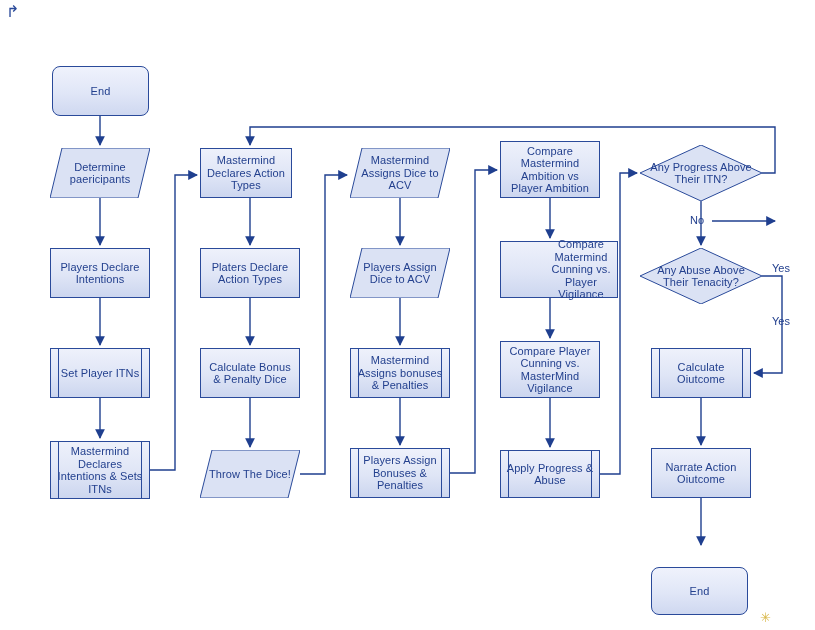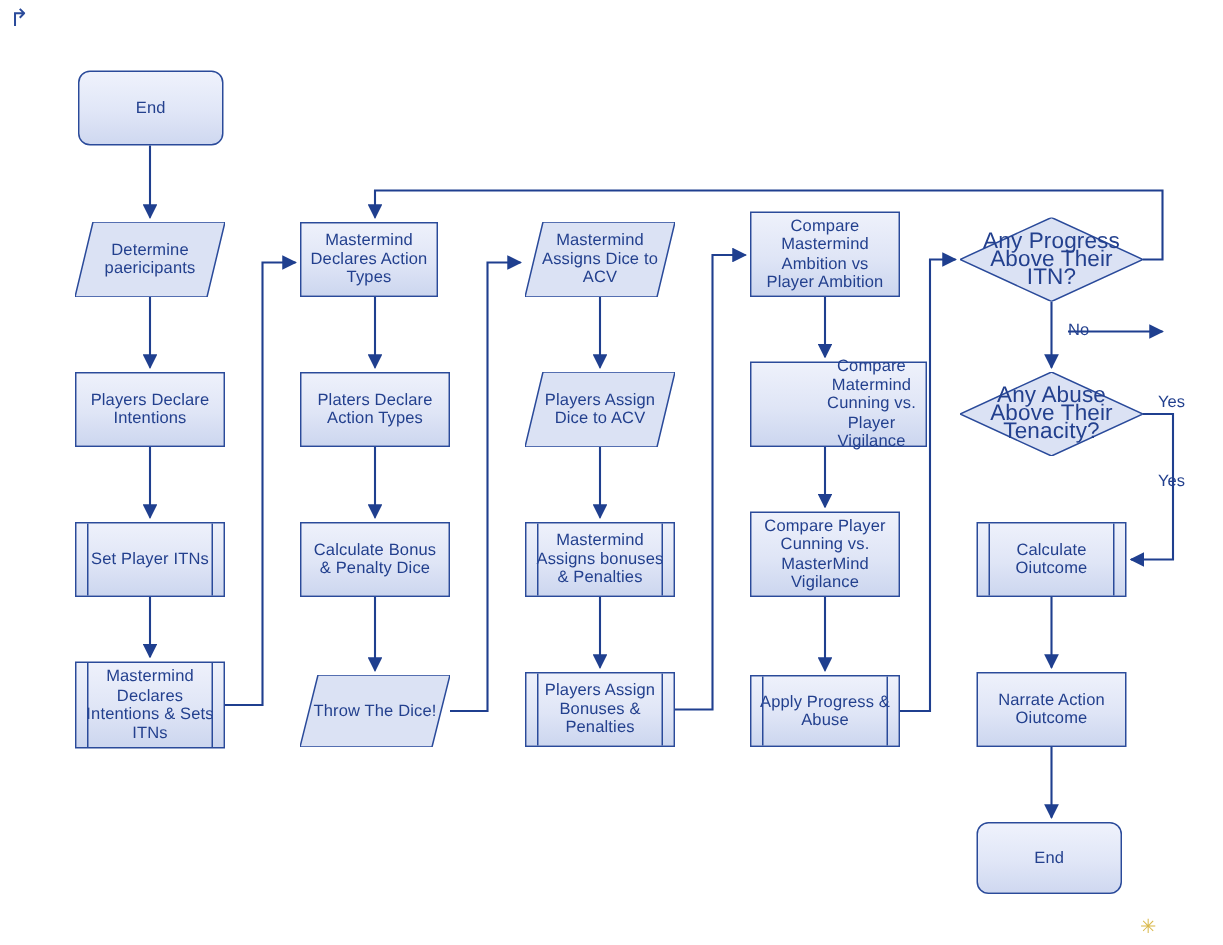--- a/index.html
+++ b/index.html
@@ -28,20 +28,21 @@
     font-size: 11px;
     line-height: 12.5px;
     letter-spacing: 0.1px;
     padding: 2px 4px;
     background: linear-gradient(to bottom, #eef1fb 0%, #dfe5f6 55%, #ccd6ef 100%);
     border: 1px solid #2a4a9a;
   }
   .node.terminator {
     border-radius: 8px;
     background: linear-gradient(to bottom, #eff2fc 0%, #e0e6f7 55%, #cfd8f0 100%);
+    margin-top: 19px;
   }
   .node.process {
     border-radius: 0;
   }
   .node.predefined::before,
   .node.predefined::after {
     content: "";
     position: absolute;
     top: 0;
     bottom: 0;
@@ -68,21 +69,21 @@
     background: transparent;
     border: none;
   }
   .dec-shape {
     position: absolute;
     inset: 0;
   }
   .dec-label {
     position: relative;
     z-index: 2;
-    font-size: 15px;
+    font-size: 11px;
     line-height: 12px;
   }
 
   .edge-layer {
     position: absolute;
     left: 0; top: 0;
     width: 815px;
     height: 630px;
     pointer-events: none;
   }
@@ -253,19 +254,19 @@
   </div>
 
   <div class="node process" style="left:651px; top:448px; width:100px; height:50px;">
     <span>Narrate Action Oiutcome</span>
   </div>
 
   <div class="node terminator" style="left:651px; top:548px; width:97px; height:48px;">
     <span>End</span>
   </div>
 
-  <span class="edge-label" style="left:712px; top:214px;">No</span>
+  <span class="edge-label" style="left:690px; top:214px;">No</span>
   <span class="edge-label" style="left:772px; top:262px;">Yes</span>
   <span class="edge-label" style="left:772px; top:315px;">Yes</span>
 
   <span class="corner-mark" style="left:6px; top:2px; font-size:16px;">↱</span>
   <span class="sparkle" style="left:760px; top:610px;">✳</span>
 </div>
 
 </body></html>

